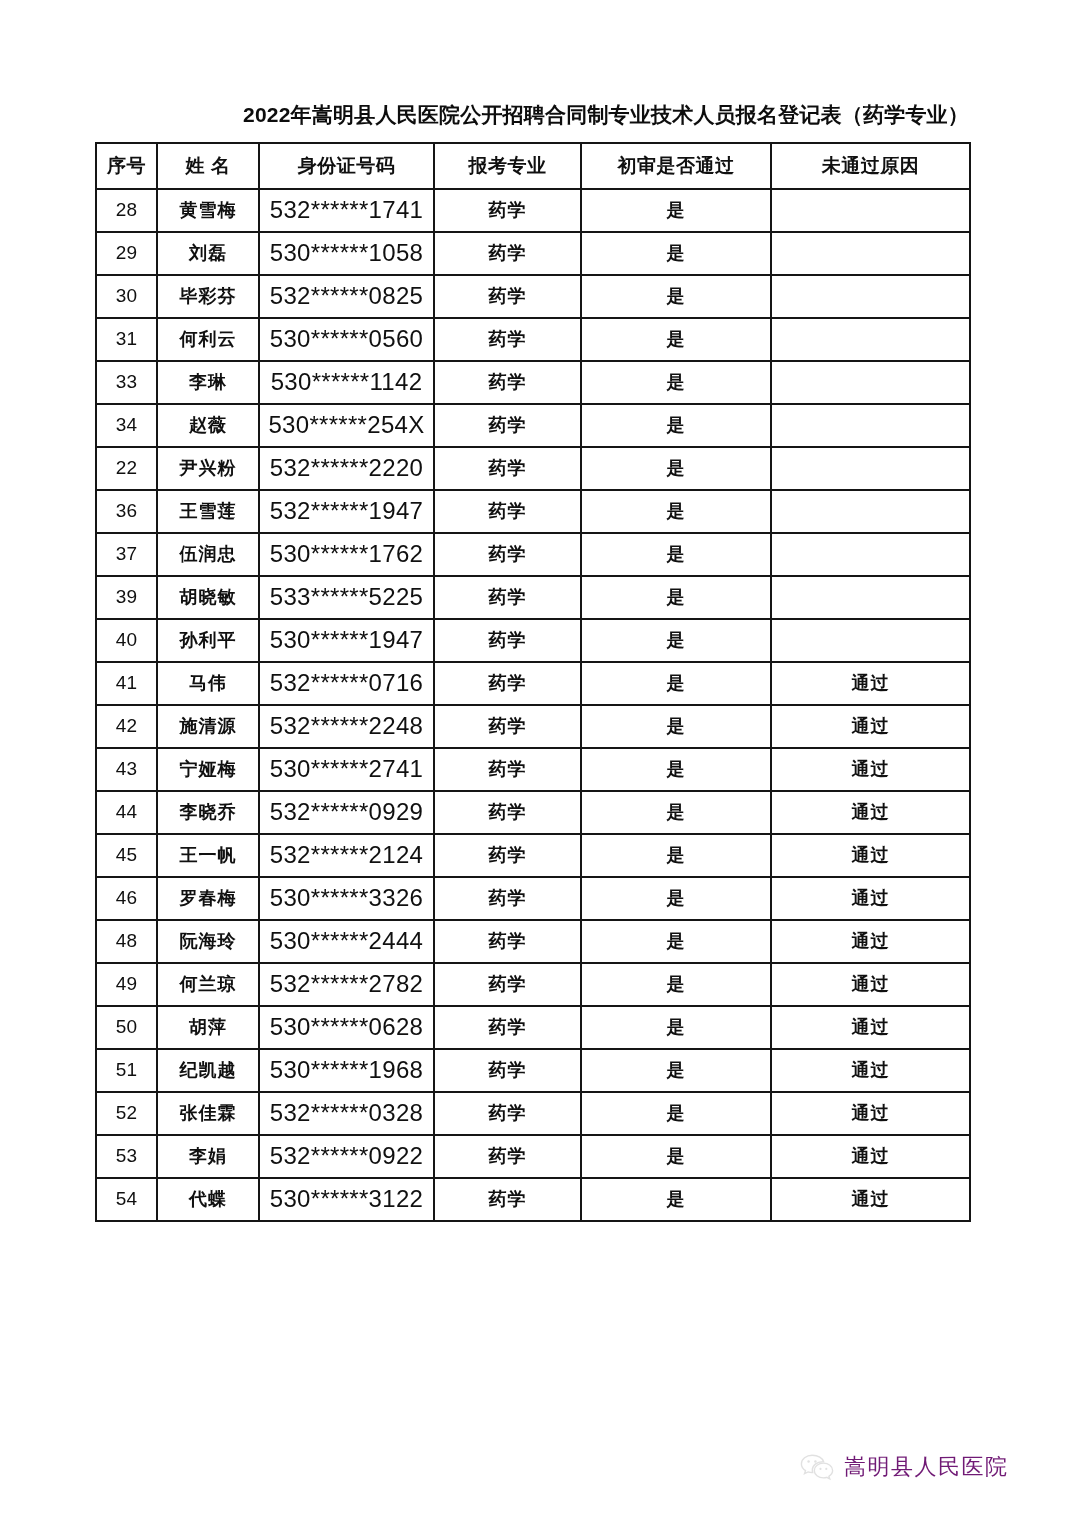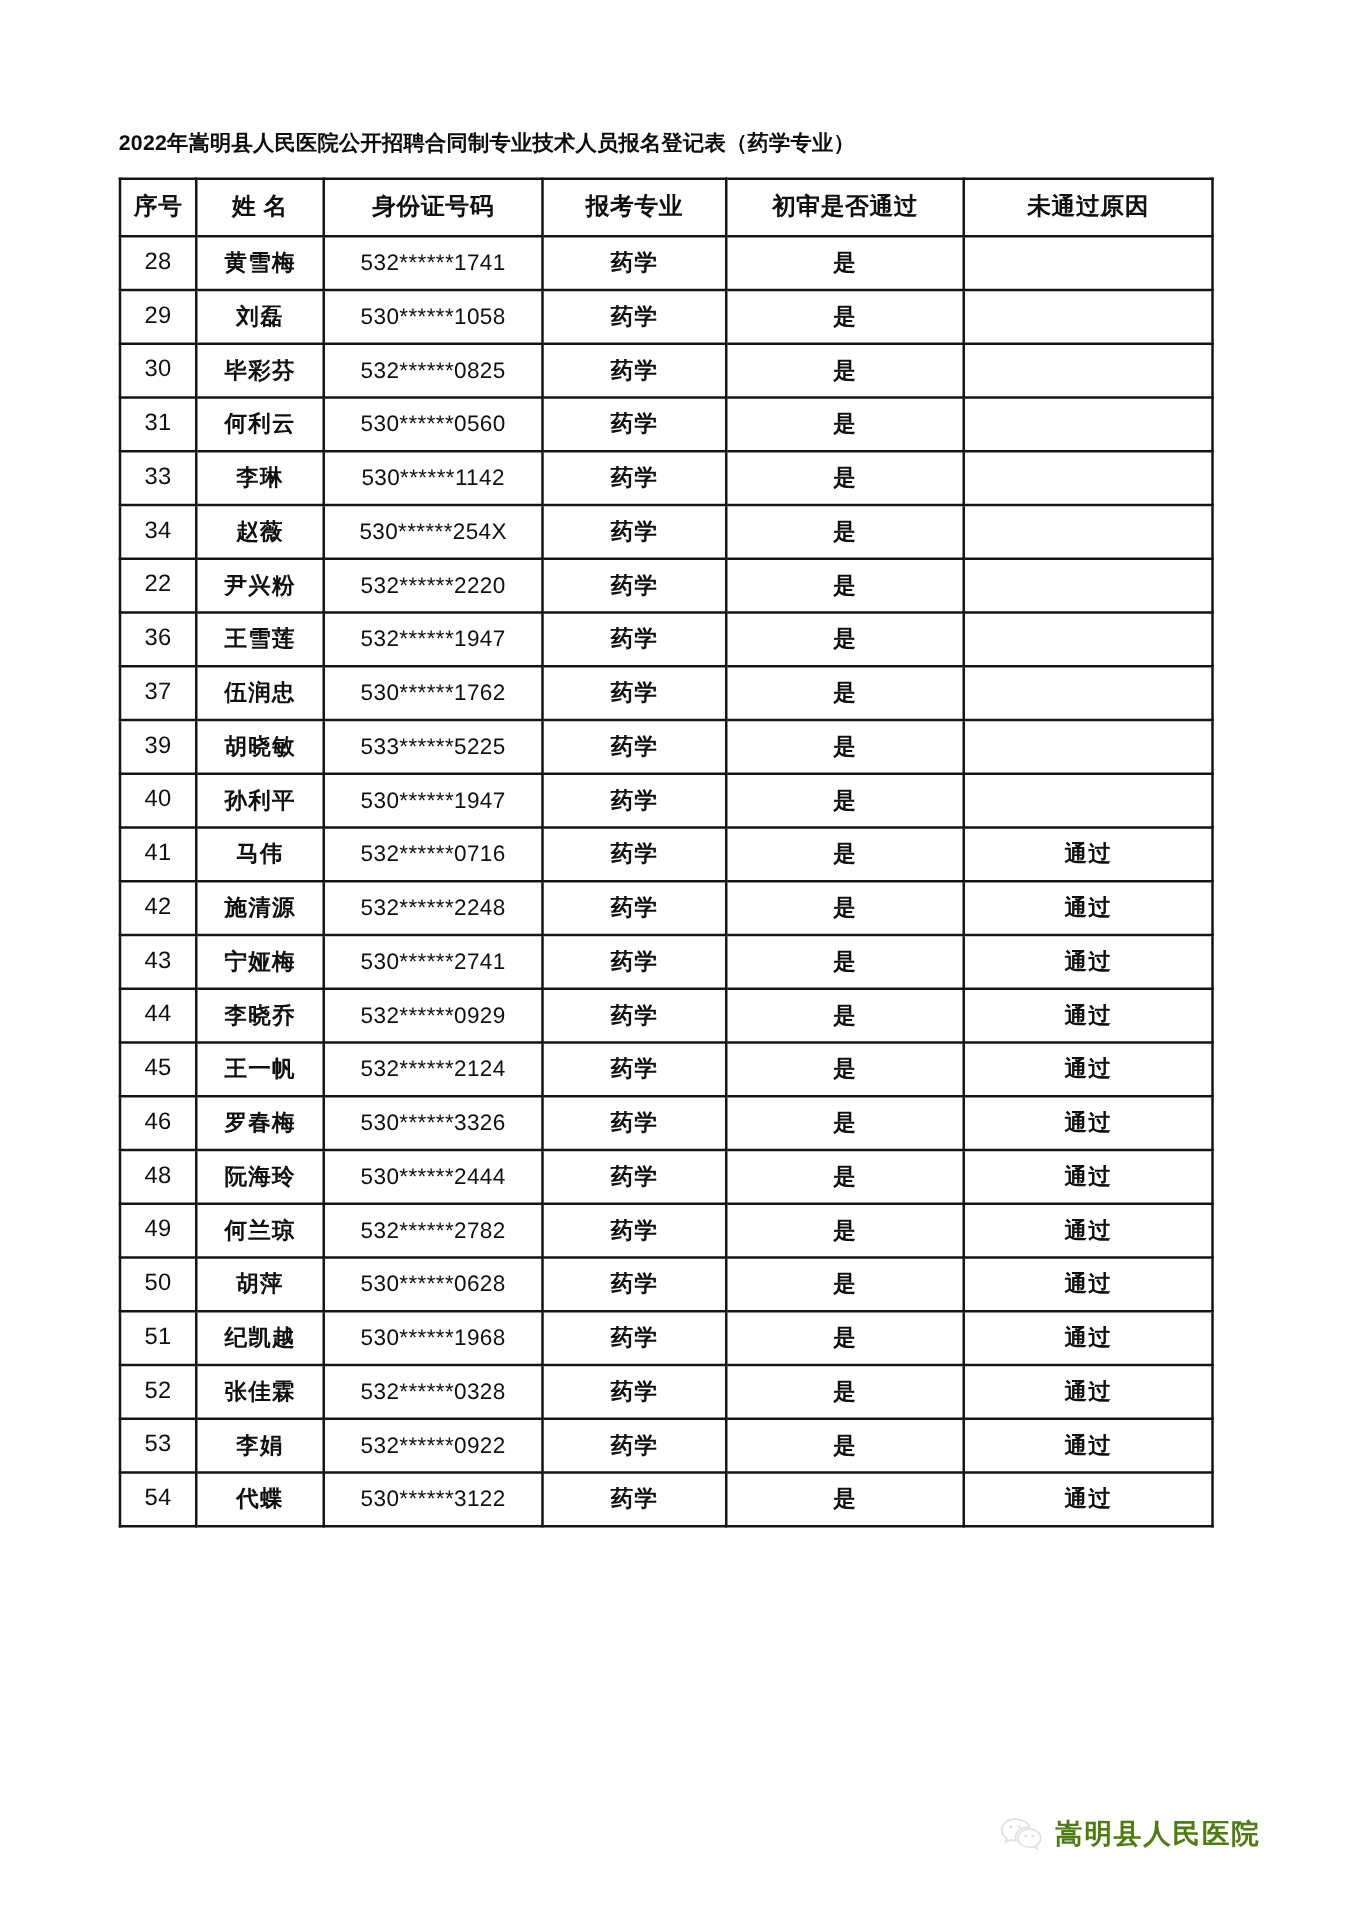--- a/index.html
+++ b/index.html
@@ -23,22 +23,22 @@
     width: 1080px;
     height: 1527px;
   }
 
   
   .doc-title {
     position: absolute;
     left: 95px;
     top: 100px;
     width: 874px;
-    text-align: left;
-    font-size: 17px;
+    text-align: right;
+    font-size: 21px;
     font-weight: 700;
     letter-spacing: 0.2px;
     line-height: 30px;
     color: #0d0d0d;
     white-space: nowrap;
   }
 
   
   .reg-table {
     position: absolute;
@@ -72,21 +72,21 @@
     height: 44px;
     font-size: 19px;
     letter-spacing: 0.5px;
   }
   .reg-table td.seq,
   .reg-table td.idno {
     font-weight: 500;
     letter-spacing: 0.3px;
   }
   .reg-table td.seq { font-size: 19px; margin-left: 46px; }
-  .reg-table td.idno { font-size: 18px; margin-left: 48px; }
+  .reg-table td.idno { font-size: 24px; margin-left: 48px; }
   .reg-table td.name { letter-spacing: 1px; }
   .reg-table td.major,
   .reg-table td.pass,
   .reg-table td.reason { letter-spacing: 1px; }
 
   
   .footer-brand {
     position: absolute;
     left: 800px;
     top: 1452px;
@@ -95,22 +95,22 @@
     gap: 10px;
   }
   .wechat-icon {
     width: 34px;
     height: 28px;
     display: block;
     opacity: 0.55;
   }
   .brand-text {
     font-size: 22px;
-    font-weight: 700;
-    color: #4d7c0f;
+    font-weight: 400;
+    color: #701a75;
     letter-spacing: 1.5px;
     white-space: nowrap;
   }
 </style>
 </head>
 <body>
 
 <div class="page">
 
   <div class="doc-title">2022年嵩明县人民医院公开招聘合同制专业技术人员报名登记表（药学专业）</div>

